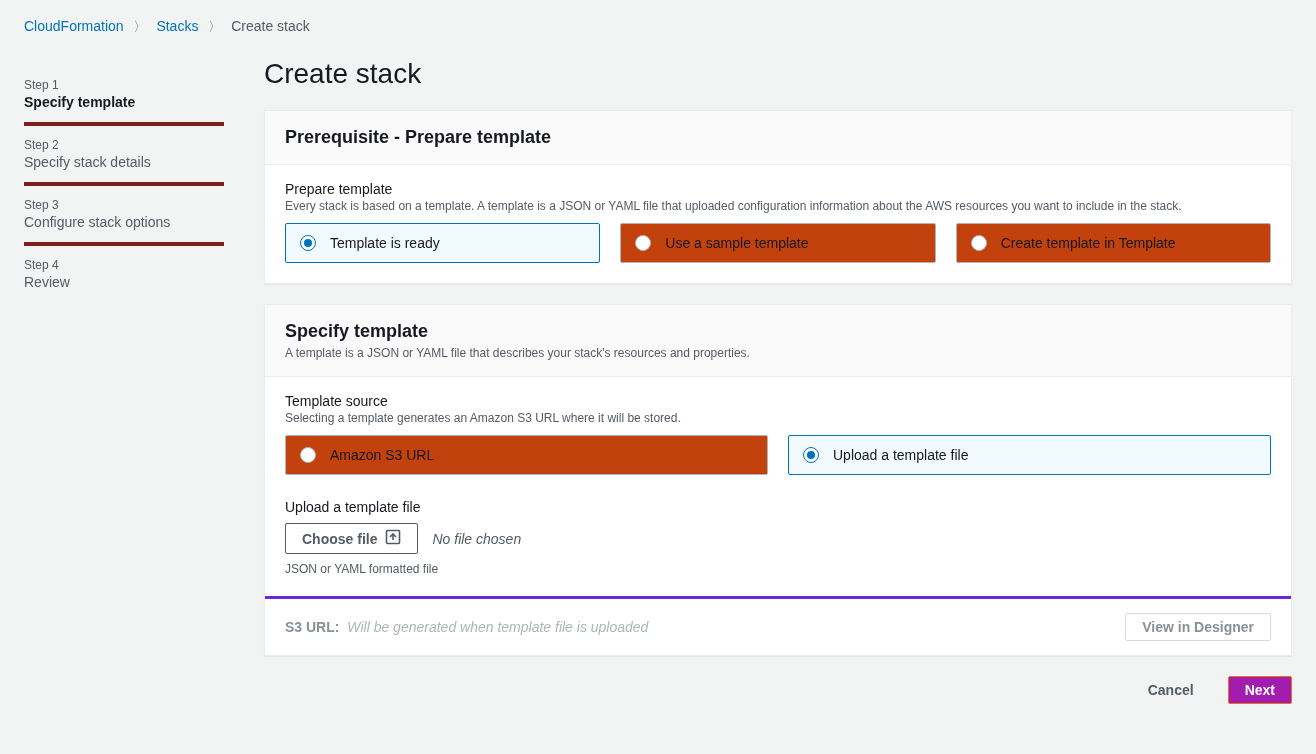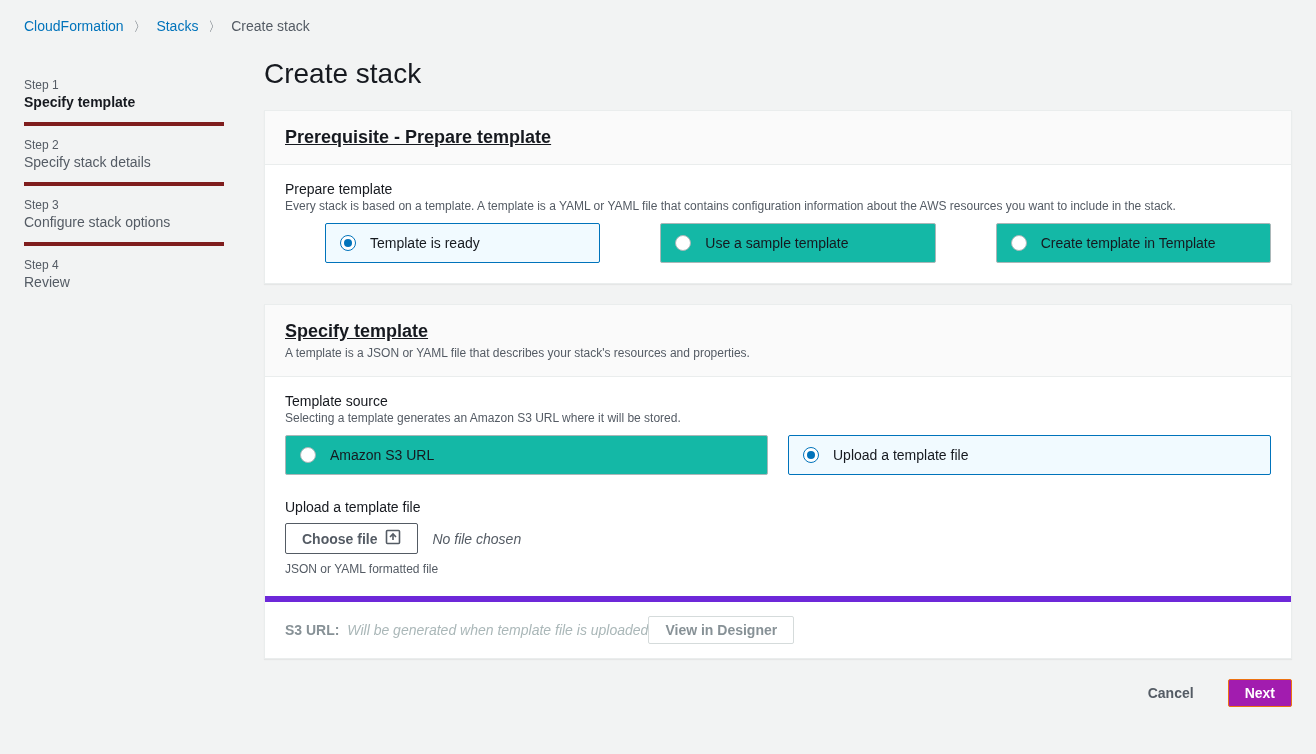--- a/index.html
+++ b/index.html
@@ -33,37 +33,37 @@
     background: #fff;
     border: 1px solid #eaeded;
     box-shadow: 0 1px 1px rgba(0,0,0,0.05);
     margin-bottom: 20px;
   }
   .panel-header {
     padding: 16px 20px;
     background: #fafafa;
     border-bottom: 1px solid #eaeded;
   }
-  .panel-header h2 { font-size: 18px; font-weight: 700; text-decoration: underline; }
+  .panel-header h2 { font-size: 18px; font-weight: 700; }
   .panel-header .sub { font-size: 12px; color: #545b64; margin-top: 4px; }
   .panel-body { padding: 16px 20px 20px 20px; }
   .field-label { font-size: 14px; color: #16191f; margin-bottom: 2px; }
   .field-help { font-size: 12px; color: #545b64; margin-bottom: 10px; }
   .radio-row { display: flex; gap: 20px; }
-  .radio-row.cols-3 .radio-tile { flex: 1 1 0; margin-left: 40px; }
+  .radio-row.cols-3 .radio-tile { flex: 1 1 0; }
   .radio-row.cols-2 .radio-tile { flex: 1 1 0; }
   .radio-tile {
     border: 1px solid #aab7b8;
     border-radius: 2px;
     padding: 11px 14px;
     display: flex;
     align-items: center;
     gap: 14px;
     cursor: pointer;
-    background: #14b8a6;
+    background: #c2410c;
   }
   .radio-tile.selected {
     border-color: #0073bb;
     background: #f1faff;
   }
   .radio-dot {
     width: 16px; height: 16px; border-radius: 50%;
     border: 1px solid #aab7b8; background: #fff; position: relative; flex-shrink: 0;
   }
   .radio-tile.selected .radio-dot { border-color: #0073bb; }
@@ -77,23 +77,23 @@
     border: 1px solid #545b64; background: #fff; color: #545b64;
     padding: 5px 16px; font-weight: 700; font-size: 14px; cursor: pointer;
     border-radius: 2px; display: inline-flex; align-items: center; gap: 8px;
   }
   .btn.primary { background: #a21caf; border-color: #ec7211; color: #fff; }
   .btn.muted { color: #879196; border-color: #d5dbdb; font-weight: 700; cursor: default; }
   .btn.ghost { border: none; background: transparent; color: #545b64; font-weight: 700; }
   .no-file { font-style: italic; color: #545b64; }
   .format-note { font-size: 12px; color: #545b64; margin-top: 8px; }
   .panel-footer {
-    border-top: 6px solid #6d28d9;
+    border-top: 3px solid #6d28d9;
     padding: 14px 20px;
-    display: flex; align-items: center; justify-content: flex-start;
+    display: flex; align-items: center; justify-content: space-between;
     background: #fff;
   }
   .s3-line { font-size: 14px; }
   .s3-label { color: #879196; font-weight: 700; margin-right: 4px; }
   .s3-value { color: #aab7b8; font-style: italic; }
   .page-actions { display: flex; justify-content: flex-end; gap: 18px; align-items: center; margin-top: 10px; }
   .upload-icon svg { width: 16px; height: 16px; stroke: #545b64; }
 </style>
 </head>
 <body>
@@ -128,21 +128,21 @@
 
   <main class="main">
     <h1 class="page-title">Create stack</h1>
 
     <section class="panel">
       <div class="panel-header">
         <h2>Prerequisite - Prepare template</h2>
       </div>
       <div class="panel-body">
         <div class="field-label">Prepare template</div>
-        <div class="field-help">Every stack is based on a template. A template is a YAML or YAML file that contains configuration information about the AWS resources you want to include in the stack.</div>
+        <div class="field-help">Every stack is based on a template. A template is a JSON or YAML file that uploaded configuration information about the AWS resources you want to include in the stack.</div>
         <div class="radio-row cols-3">
           <label class="radio-tile selected">
             <span class="radio-dot"></span>
             <span>Template is ready</span>
           </label>
           <label class="radio-tile">
             <span class="radio-dot"></span>
             <span>Use a sample template</span>
           </label>
           <label class="radio-tile">

